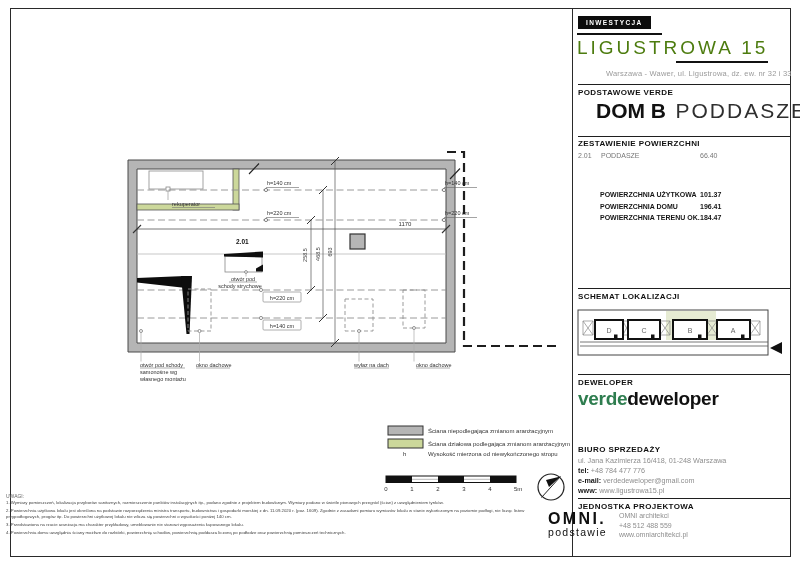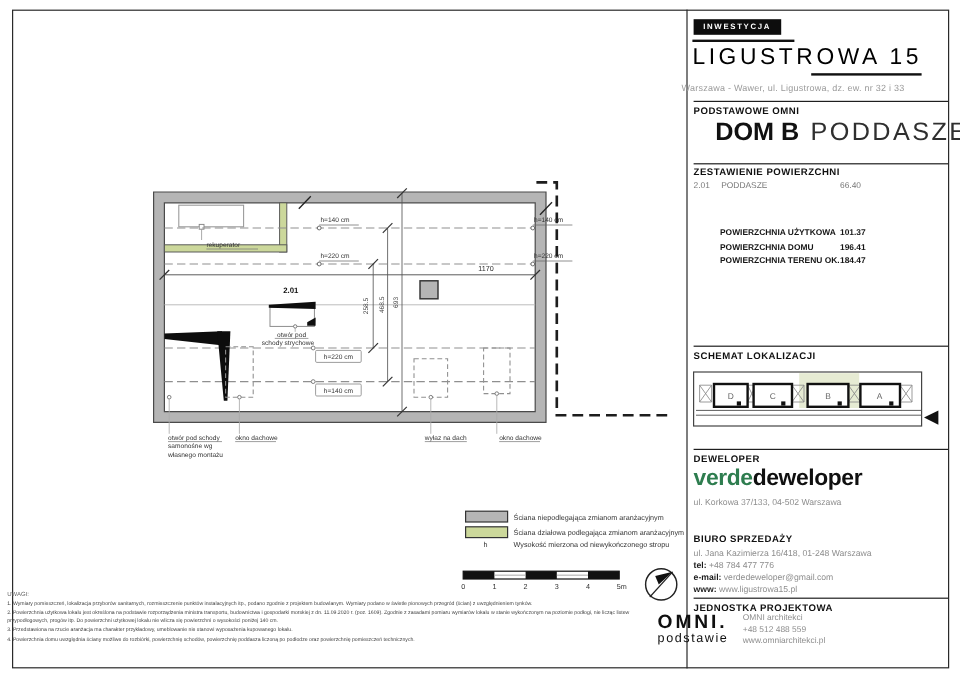--- a/index.html
+++ b/index.html
@@ -5,23 +5,23 @@
   *{margin:0;padding:0;box-sizing:border-box}
   html,body{width:800px;height:565px;background:#fff;overflow:hidden;
     font-family:"Liberation Sans",sans-serif;color:#1a1a1a;position:relative}
   .abs{position:absolute}
   .rule{position:absolute;height:1px;background:#1f1f1f}
   .sec{position:absolute;font-size:8px;font-weight:bold;letter-spacing:.4px;color:#111}
   svg text{font-family:"Liberation Sans",sans-serif}
   
   .tagbox{position:absolute;left:578px;top:16px;background:#0d0d0d;color:#fff;
     font-size:6.5px;font-weight:bold;letter-spacing:1.4px;padding:3px 8px}
-  .brand-title{position:absolute;left:577px;top:37px;font-size:19px;letter-spacing:3px;color:#000000;white-space:nowrap}
+  .brand-title{position:absolute;left:577px;top:37px;font-size:19px;letter-spacing:3px;color:#4d7c0f;white-space:nowrap}
   .bar{position:absolute;height:2px;background:#111}
-  .addr{position:absolute;left:568px;top:69px;font-size:7.5px;color:#9a9a9a;letter-spacing:.2px;white-space:nowrap}
+  .addr{position:absolute;left:606px;top:69px;font-size:7.5px;color:#9a9a9a;letter-spacing:.2px;white-space:nowrap}
   .domrow{position:absolute;left:596px;top:99px;width:211px;display:flex;justify-content:space-between;align-items:baseline}
   .dom-b{font-size:21px;font-weight:bold;color:#111}
   .dom-lvl{font-size:21px;font-weight:normal;letter-spacing:2px;color:#2f2f2f}
   .roomrow{position:absolute;left:578px;top:152px;font-size:7px;color:#777;width:211px}
   .roomrow span{position:absolute;top:0}
   .sumwrap{position:absolute;left:600px;top:191px;width:190px;font-size:7px}
   .sumrow{position:relative;height:11.5px;font-weight:bold;color:#151515}
   .sumrow .val{position:absolute;left:100px;top:0}
   .devlogo{position:absolute;left:578px;top:388px;font-size:19px;font-weight:bold;letter-spacing:-.3px;white-space:nowrap}
   .devlogo .g{color:#2e7d4f}
@@ -183,21 +183,21 @@
 </div>
 
 <div class="tagbox">INWESTYCJA</div>
 
 <div class="bar" style="left:577px;top:33px;width:85px"></div>
 <div class="brand-title">LIGUSTROWA 15</div>
 <div class="bar" style="left:676px;top:61px;width:92px"></div>
 <div class="addr">Warszawa - Wawer, ul. Ligustrowa, dz. ew. nr 32 i 33</div>
 
 <div class="rule" style="left:578px;top:84px;width:212px"></div>
-<div class="sec" style="left:578px;top:88px">PODSTAWOWE OMNI</div>
+<div class="sec" style="left:578px;top:88px">PODSTAWOWE VERDE</div>
 <div class="domrow">
   <span class="dom-b">DOM B</span>
   <span class="dom-lvl">PODDASZE</span>
 </div>
 
 <div class="rule" style="left:578px;top:136px;width:212px"></div>
 <div class="sec" style="left:578px;top:139px">ZESTAWIENIE POWIERZCHNI</div>
 <div class="roomrow">
   <span style="left:0">2.01</span>
   <span style="left:23px">PODDASZE</span>
@@ -249,21 +249,20 @@
 
   <polygon points="194,42 206,36 206,48" fill="#111"></polygon>
 </svg>
 
 <div class="rule" style="left:578px;top:374px;width:212px"></div>
 <div class="sec" style="left:578px;top:378px">DEWELOPER</div>
 <div class="devlogo">
   <span class="g">verde</span><span class="k">deweloper</span>
 </div>
 <div class="lines" style="left:578px;top:414px">
-  <div>ul. Korkowa 37/133, 04-502 Warszawa</div>
 </div>
 <div class="sec" style="left:578px;top:445px">BIURO SPRZEDAŻY</div>
 <div class="lines" style="left:578px;top:456px">
   <div>ul. Jana Kazimierza 16/418, 01-248 Warszawa</div>
   <div><b>tel:</b> <span>+48 784 477 776</span></div>
   <div><b>e-mail:</b> <span>verdedeweloper@gmail.com</span></div>
   <div><b>www:</b> <span>www.ligustrowa15.pl</span></div>
 </div>
 
 <div class="rule" style="left:578px;top:498px;width:212px"></div>

